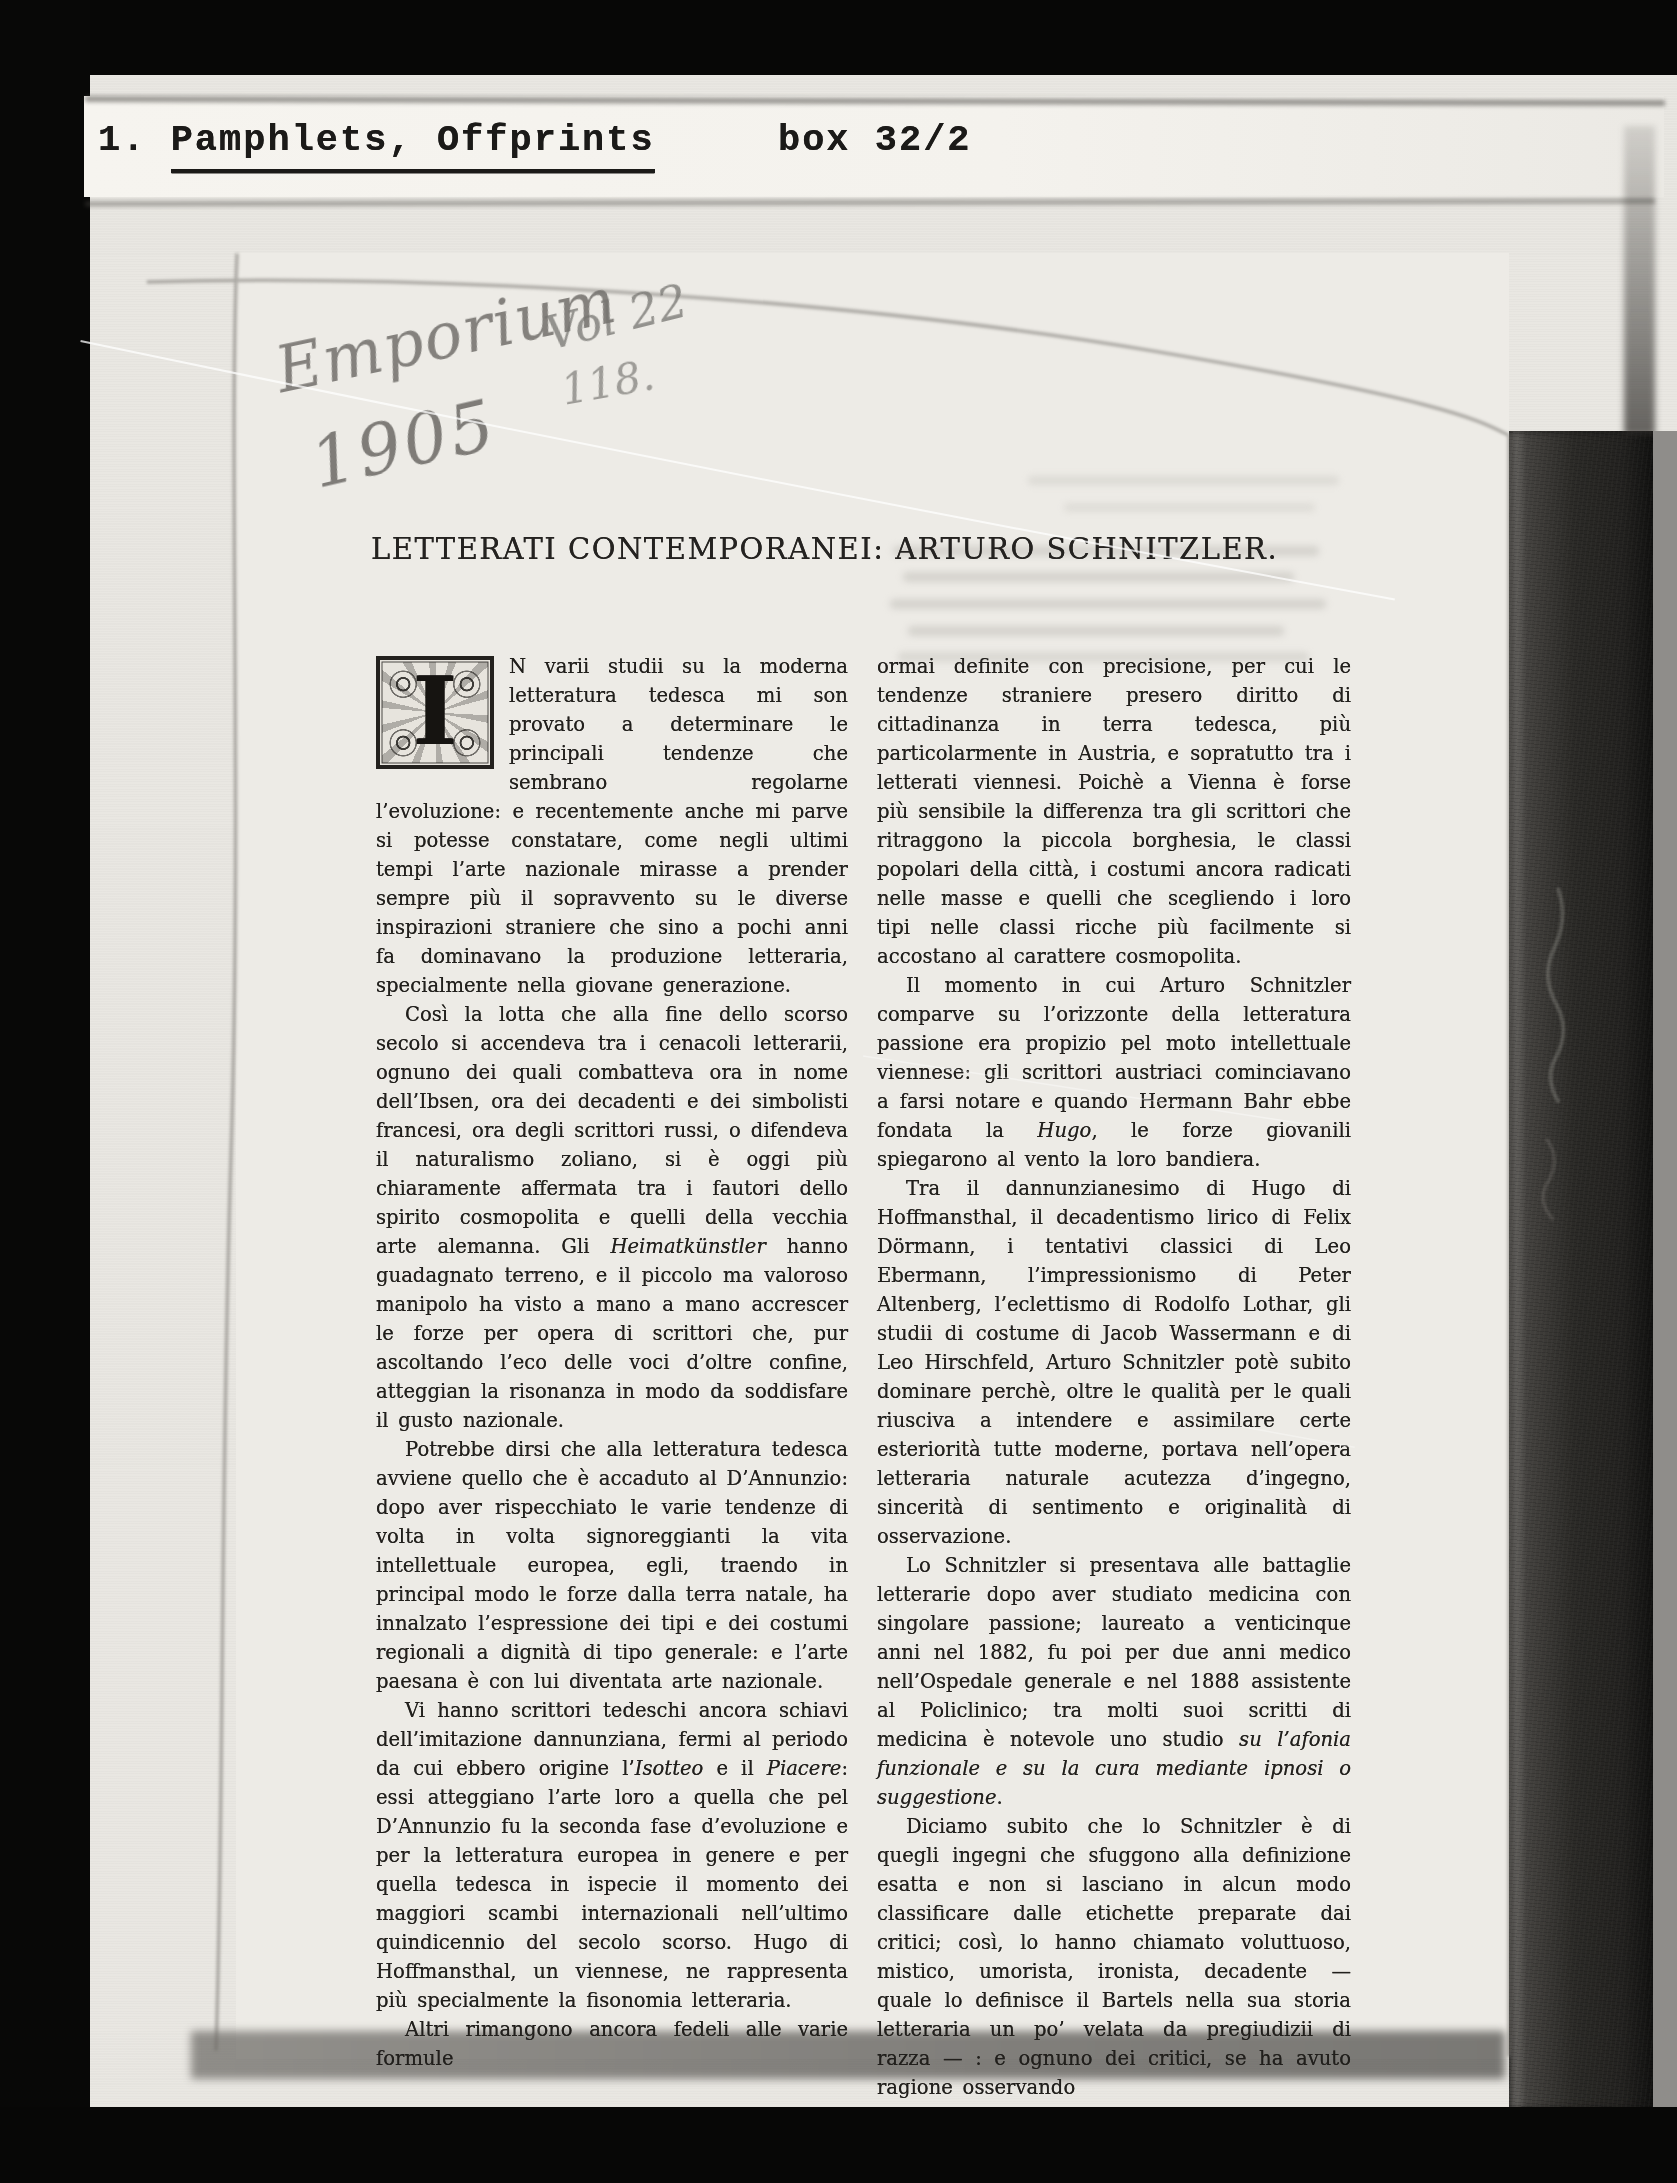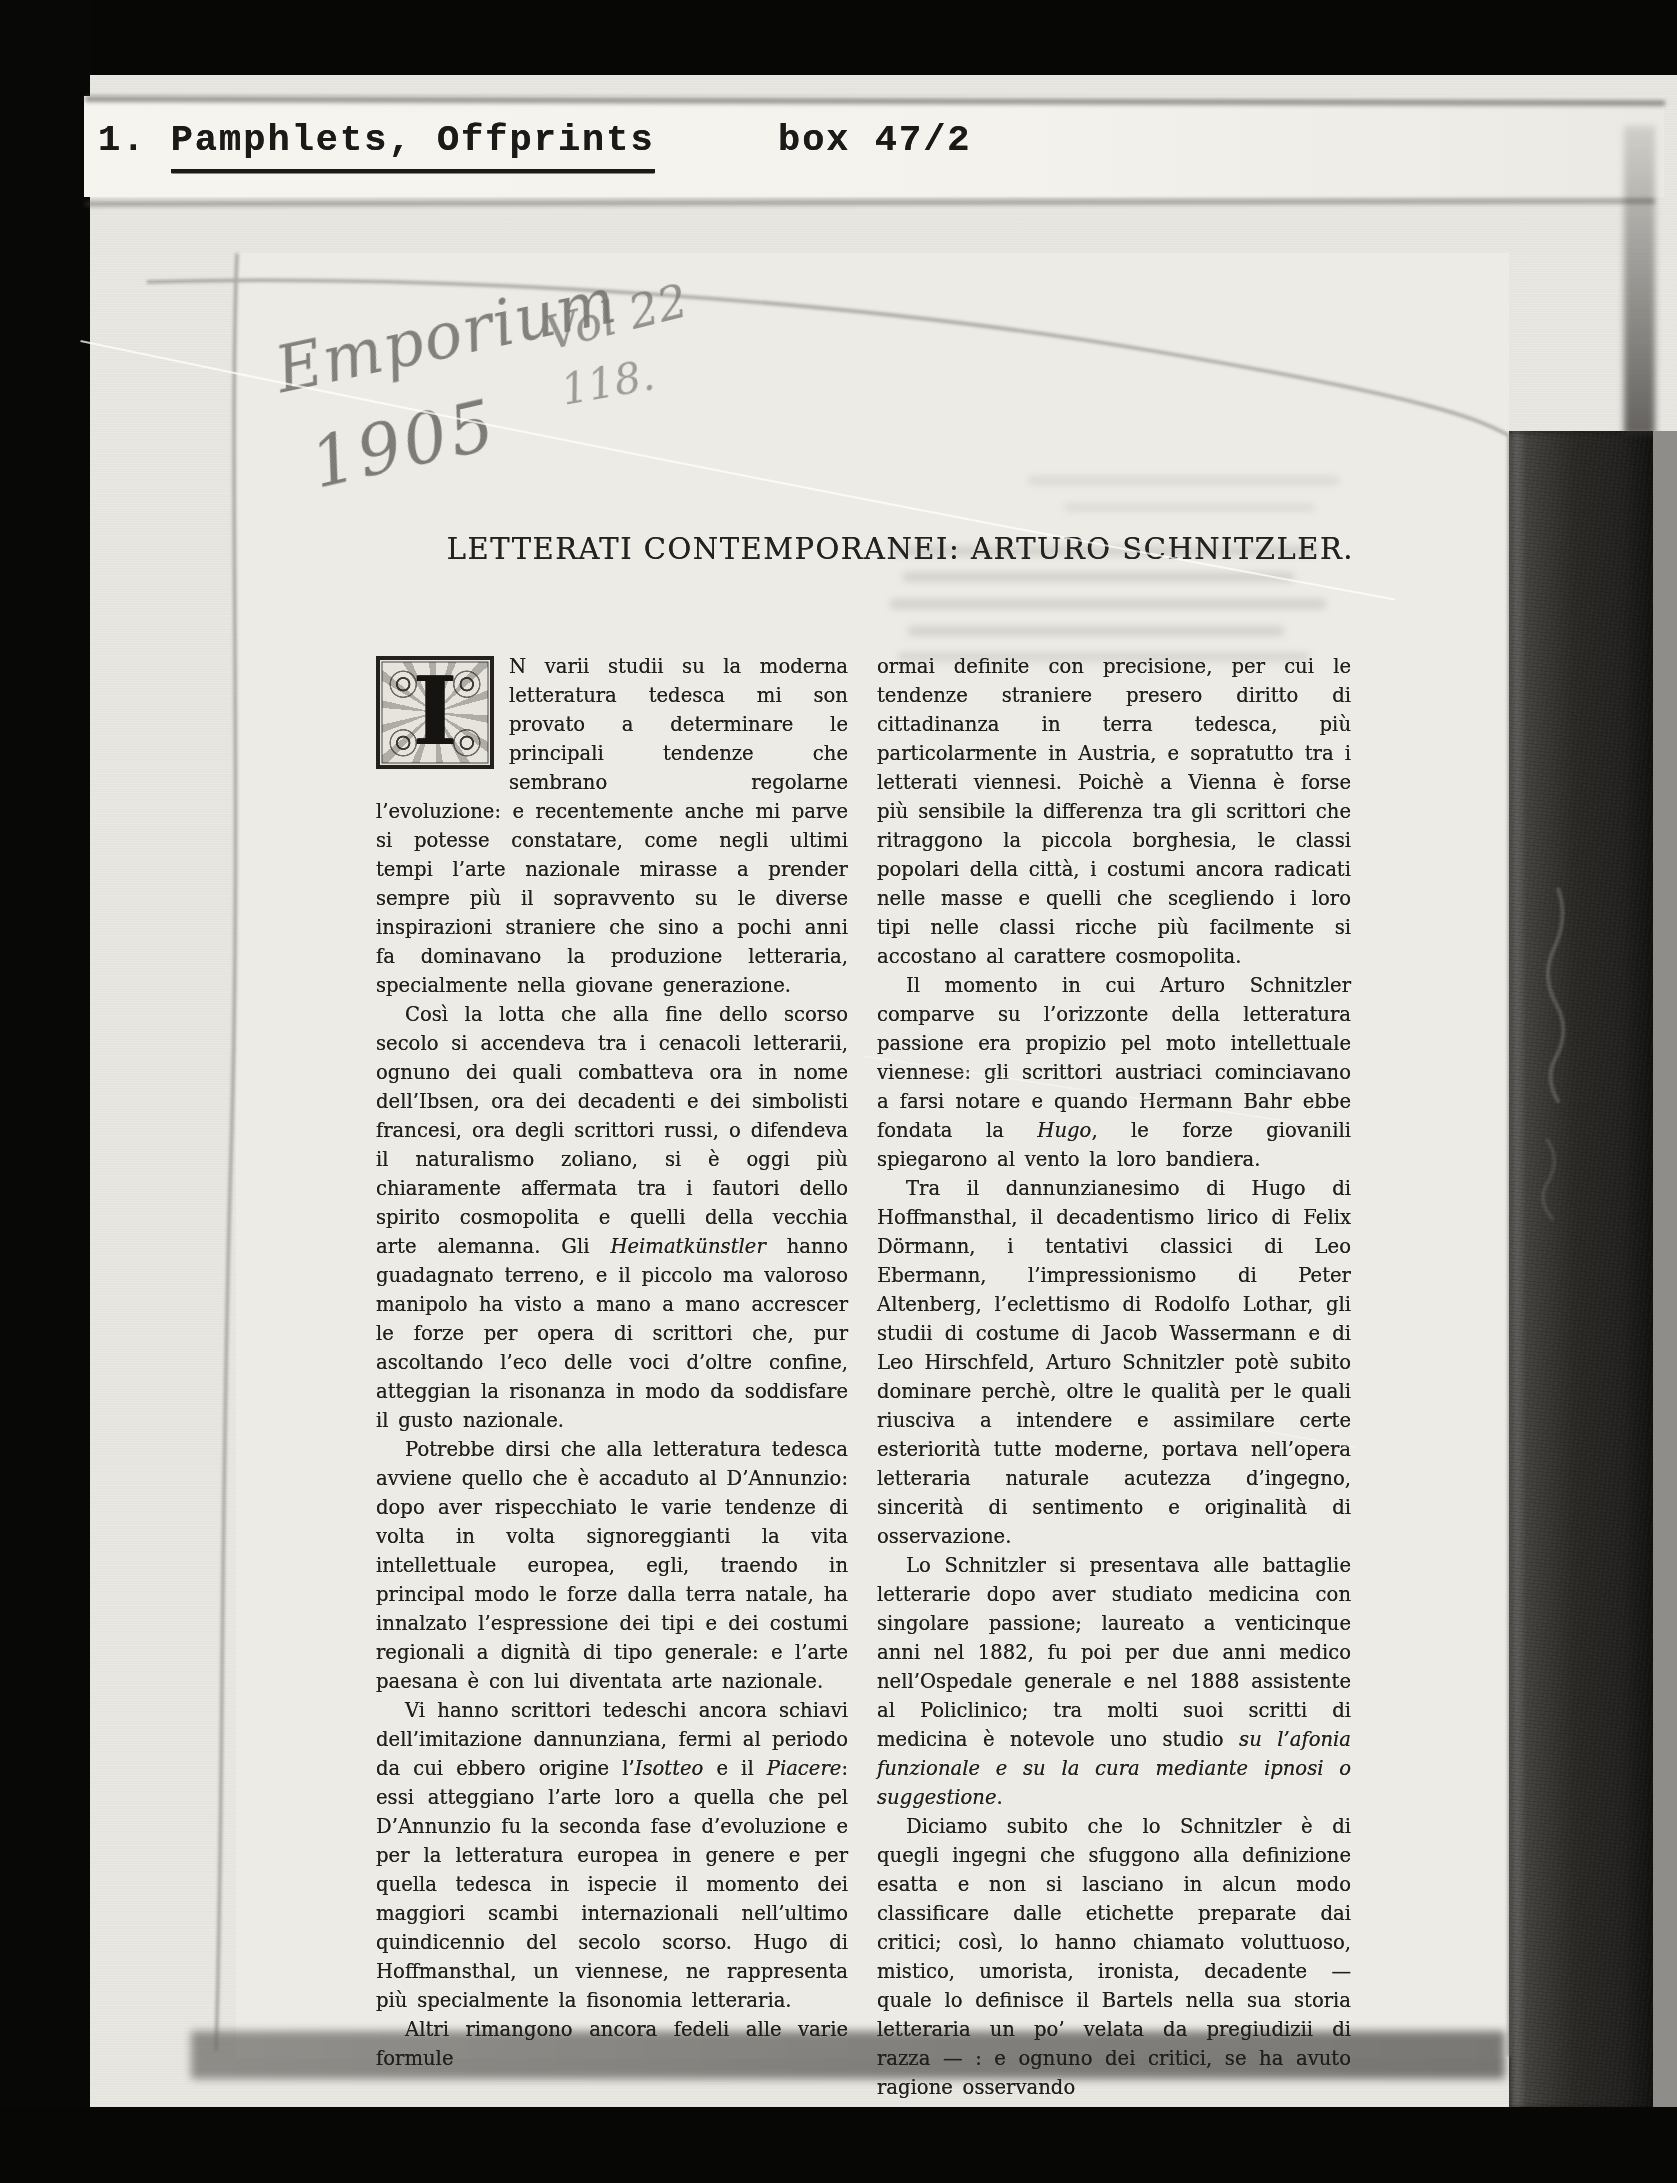--- a/index.html
+++ b/index.html
@@ -66,21 +66,21 @@
   
   .hand{position:absolute;font-family:"DejaVu Serif",serif;font-style:italic;
         white-space:nowrap;filter:blur(0.3px);}
   .hand-journal{left:273px;top:299px;font-size:63px;transform:rotate(-12deg);color:rgba(108,106,102,.82);letter-spacing:1.5px;}
   .hand-volume {left:544px;top:290px;font-size:46px;transform:rotate(-14deg);color:rgba(118,116,112,.75);}
   .hand-page   {left:561px;top:358px;font-size:42px;transform:rotate(-10deg);color:rgba(124,122,118,.7);}
   .hand-year   {left:310px;top:404px;font-size:69px;transform:rotate(-13deg);color:rgba(102,100,96,.82);letter-spacing:3px;}
 
   
   .art-title{
-    position:absolute;left:371px;top:532px;width:983px;text-align:right;
+    position:absolute;left:371px;top:532px;width:983px;text-align:left;
     font-size:29px;letter-spacing:1.5px;color:#242220;white-space:nowrap;
     text-shadow:0 0 0.5px rgba(36,34,32,.85);
   }
   .col{
     position:absolute;top:652px;width:472px;
     font-size:19.6px;line-height:29px;word-spacing:3.5px;color:#211f1c;
     text-align:justify;text-shadow:0 0 0.4px rgba(33,31,28,.8);
   }
   .col-left{left:376px;}
   .col-right{left:877px;width:474px;}
@@ -144,21 +144,21 @@
   <div class="ghost" style="left:893px;top:546px;width:426px;height:10px"></div>
   <div class="ghost" style="left:903px;top:572px;width:391px;height:10px"></div>
   <div class="ghost" style="left:890px;top:599px;width:436px;height:10px"></div>
   <div class="ghost" style="left:908px;top:626px;width:376px;height:10px"></div>
   <div class="ghost" style="left:898px;top:652px;width:411px;height:10px;opacity:.4"></div>
 
   <div class="label-text">
     <span>1.</span>
     <span> </span>
     <span class="label-title">Pamphlets, Offprints</span>
-    <span class="label-box">box 47/2</span>
+    <span class="label-box">box 32/2</span>
   </div>
 
   <div class="hand hand-journal">Emporium</div>
   <div class="hand hand-volume">Vol 22</div>
   <div class="hand hand-page">118.</div>
   <div class="hand hand-year">1905</div>
 
   <div class="art-title">LETTERATI CONTEMPORANEI: ARTURO SCHNITZLER.</div>
   <div class="col col-left">
       <p class="no-indent"><span class="dropcap">

